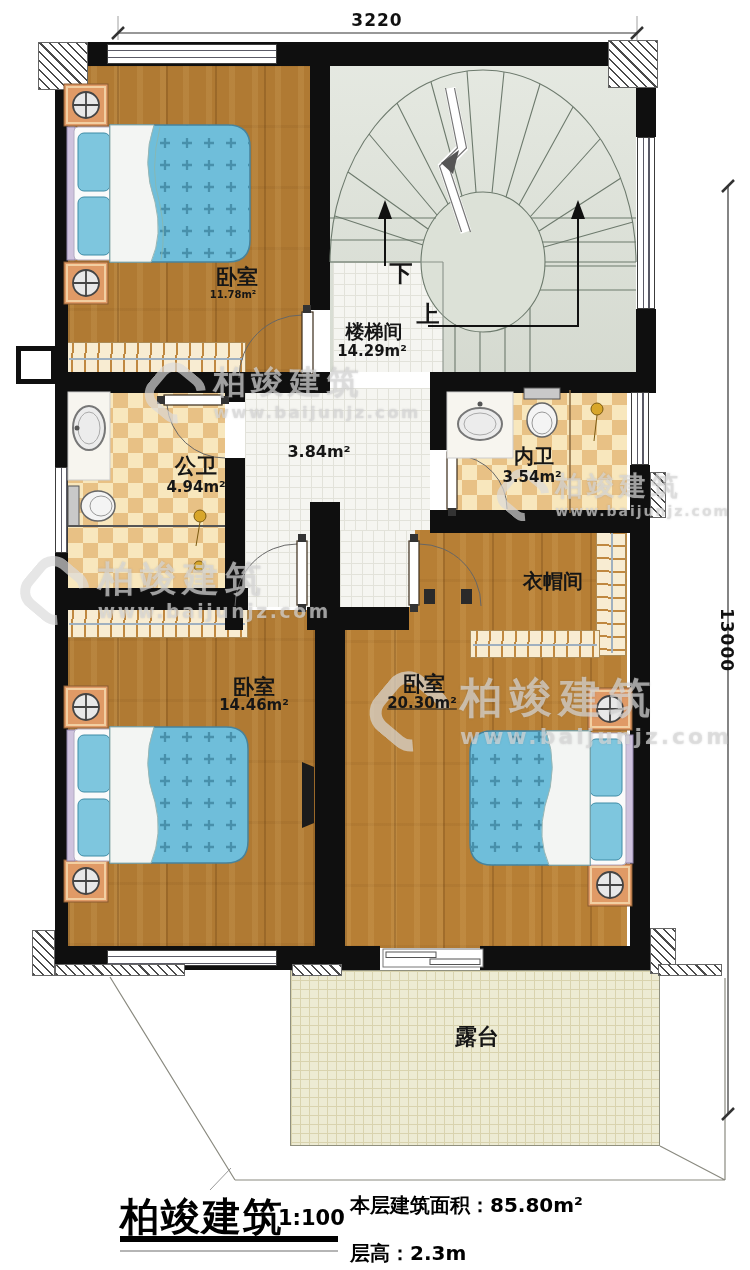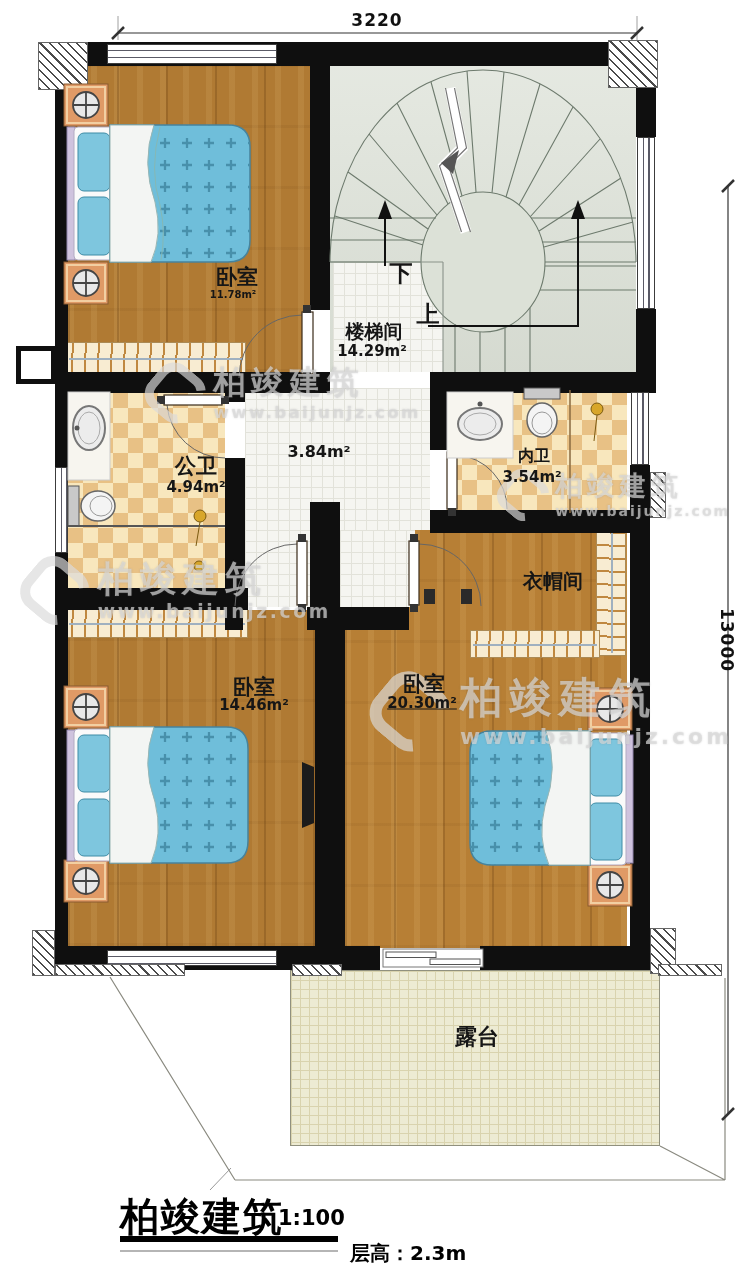--- a/index.html
+++ b/index.html
@@ -325,33 +325,36 @@
 
   <div class="lbl" style="left:237px;top:277px;font-size:21px;">卧室</div>
   <div class="lbl" style="left:233px;top:295px;font-size:10px;">11.78m²</div>
   <div class="lbl" style="left:374px;top:331px;font-size:19px;">楼梯间</div>
   <div class="lbl" style="left:372px;top:351px;font-size:15px;">14.29m²</div>
   <div class="lbl" style="left:401px;top:273px;font-size:23px;">下</div>
   <div class="lbl" style="left:428px;top:314px;font-size:23px;">上</div>
   <div class="lbl" style="left:319px;top:452px;font-size:16px;">3.84m²</div>
   <div class="lbl" style="left:196px;top:466px;font-size:21px;">公卫</div>
   <div class="lbl" style="left:196px;top:487px;font-size:15px;">4.94m²</div>
-  <div class="lbl" style="left:534px;top:456px;font-size:16px;">内卫</div>
+  <div class="lbl" style="left:534px;top:456px;font-size:20px;">内卫</div>
   <div class="lbl" style="left:532px;top:477px;font-size:15px;">3.54m²</div>
   <div class="lbl" style="left:553px;top:581px;font-size:20px;">衣帽间</div>
   <div class="lbl" style="left:254px;top:687px;font-size:21px;">卧室</div>
   <div class="lbl" style="left:254px;top:705px;font-size:15px;">14.46m²</div>
   <div class="lbl" style="left:424px;top:684px;font-size:21px;">卧室</div>
   <div class="lbl" style="left:422px;top:703px;font-size:15px;text-decoration:underline;">20.30m²</div>
   <div class="lbl" style="left:477px;top:1037px;font-size:22px;">露台</div>
 
   <div class="dim-label" style="left:377px;top:20px;">3220</div>
   <div class="dim-label dim-label-v" style="left:727px;top:640px;">13000</div>
 
   <div class="tb-title" style="left:120px;top:1190px;">柏竣建筑</div>
   <div class="tb-scale" style="left:278px;top:1206px;">1:100</div>
   <div class="tb-line-thick" style="left:120px;top:1236px;width:218px;height:6px;"></div>
   <div class="tb-line-thin" style="left:120px;top:1250px;width:218px;height:2px;"></div>
+  <div class="tb-right" style="left:350px;top:1192px;">
+    <span>本层建筑面积：</span><span>85.80m²</span>
+  </div>
   <div class="tb-right" style="left:350px;top:1240px;">
     <span>层高：</span><span>2.3m</span>
   </div>
 
 </div>
 
 </body></html>

